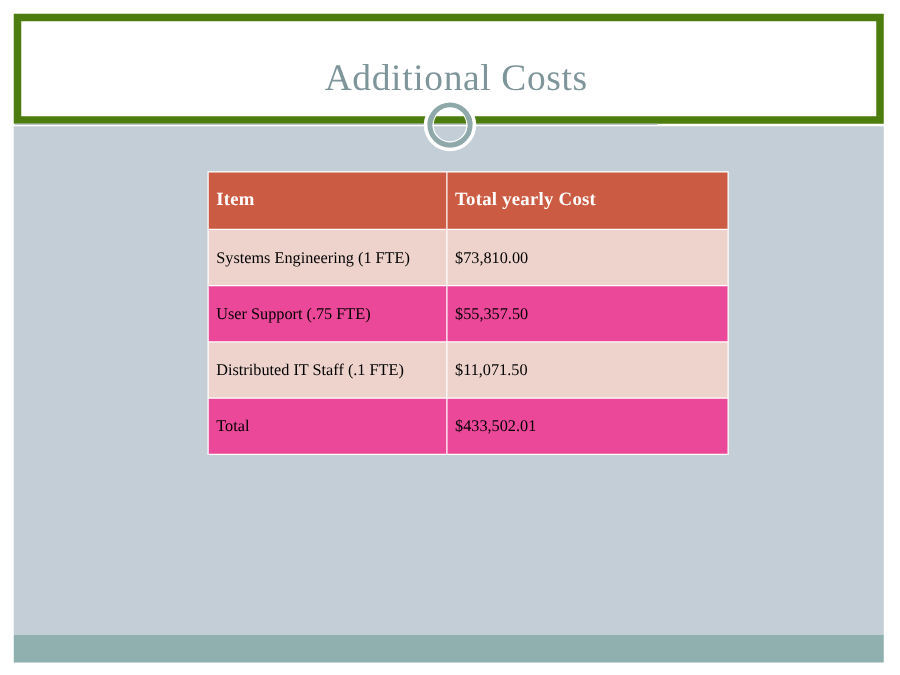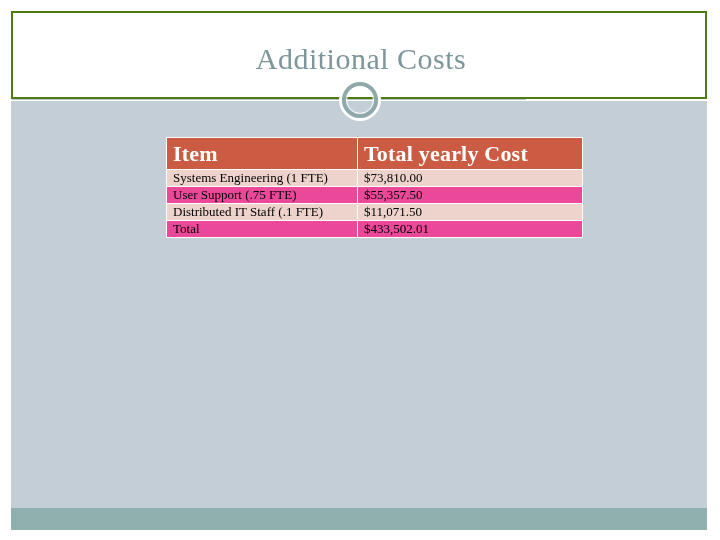--- a/index.html
+++ b/index.html
@@ -43,21 +43,21 @@
   }
 
   
   #title-panel {
     position: absolute;
     left: 11px;
     top: 11px;
     width: 696px;
     height: 88px;
     background: #ffffff;
-    border: 2px solid #4d7c0f;
+    border: 6px solid #4d7c0f;
     box-sizing: border-box;
   }
 
   #page-title {
     position: absolute;
     left: 0;
     top: 28px;
     width: 696px;
     text-align: center;
     font-size: 30px;
@@ -113,36 +113,36 @@
     table-layout: fixed;
   }
   #cost-table td, #cost-table th {
     padding: 0 6px;
     margin: 0;
     font-size: 13px;
     color: #000000;
     vertical-align: middle;
     font-weight: normal;
     text-align: left;
-    height: 16px;
+    height: 44px;
     box-sizing: border-box;
     overflow: hidden;
     white-space: nowrap;
   }
 
   col.col-item { width: 190px; }
   col.col-cost { width: 224px; }
 
   
   #cost-table thead th {
     background: #cb5b42;
     color: #ffffff;
     font-weight: bold;
-    font-size: 22px;
-    height: 31px;
+    font-size: 15px;
+    height: 45px;
     letter-spacing: 0.2px;
   }
 
   
   tr.row-dark td { background: #edd3cc; }
   tr.row-light td { background: #ec4899; }
 
   td.cost { text-align: center; font-size: 13px; }
   td.item { text-align: left; }
 

